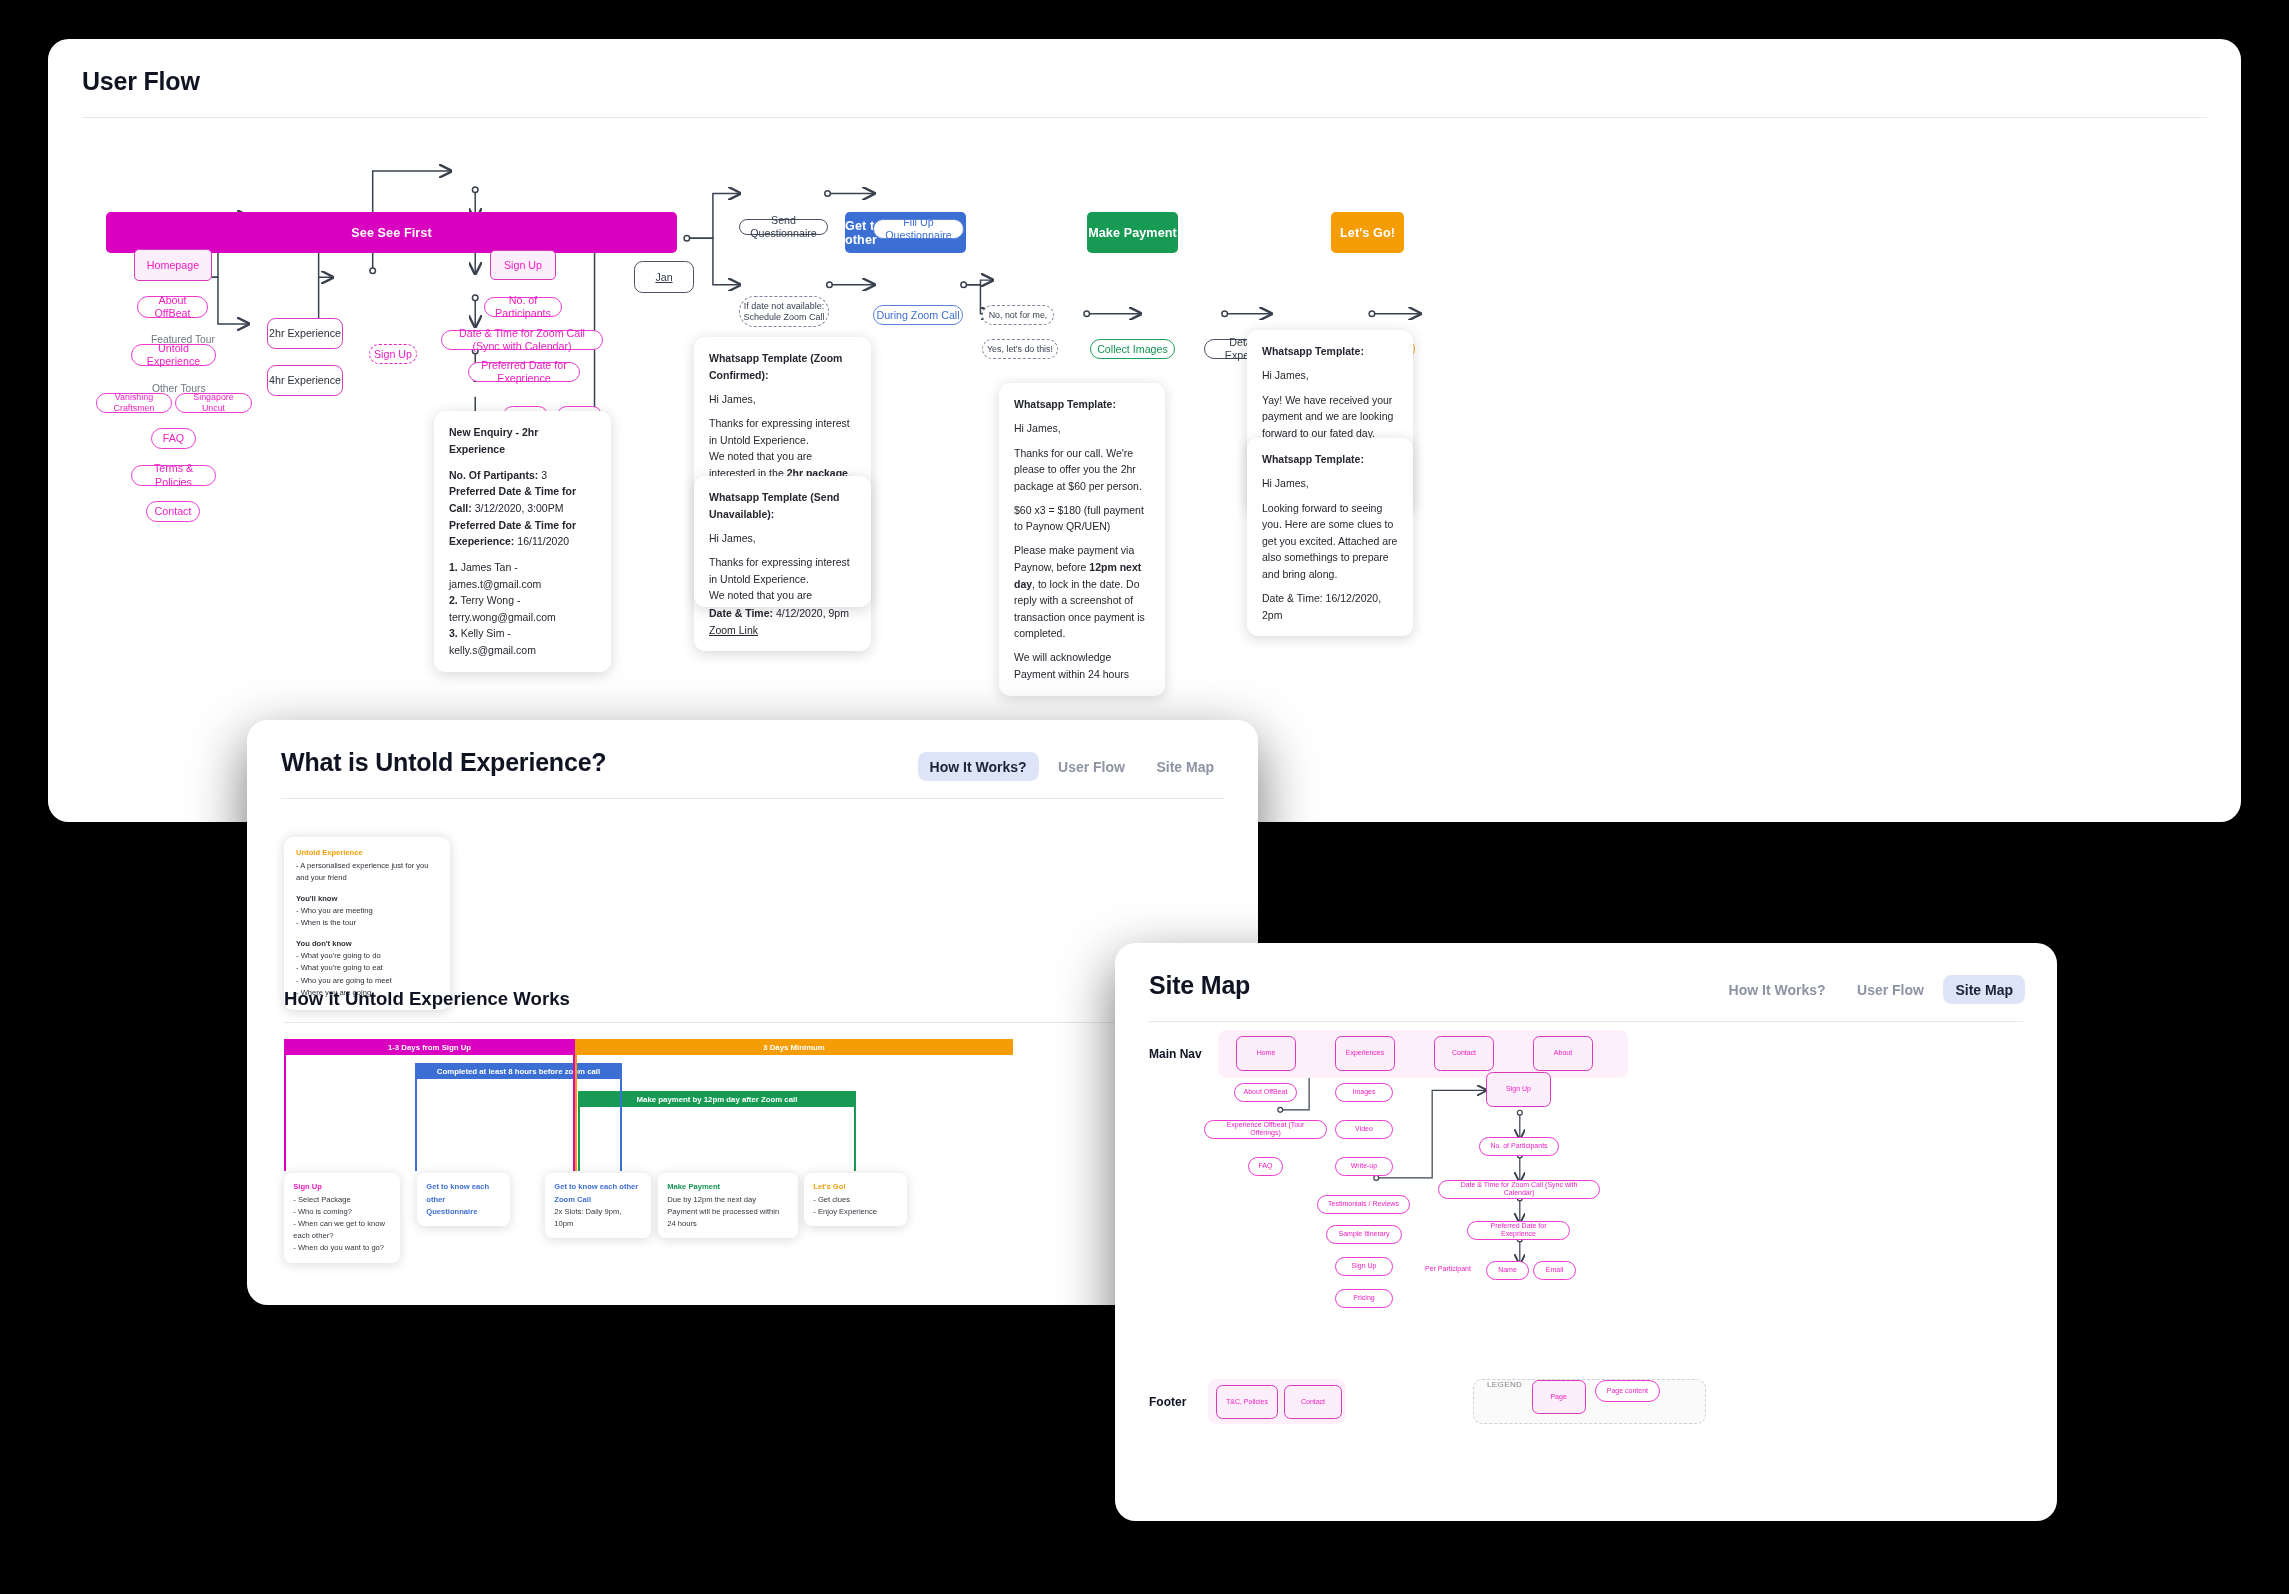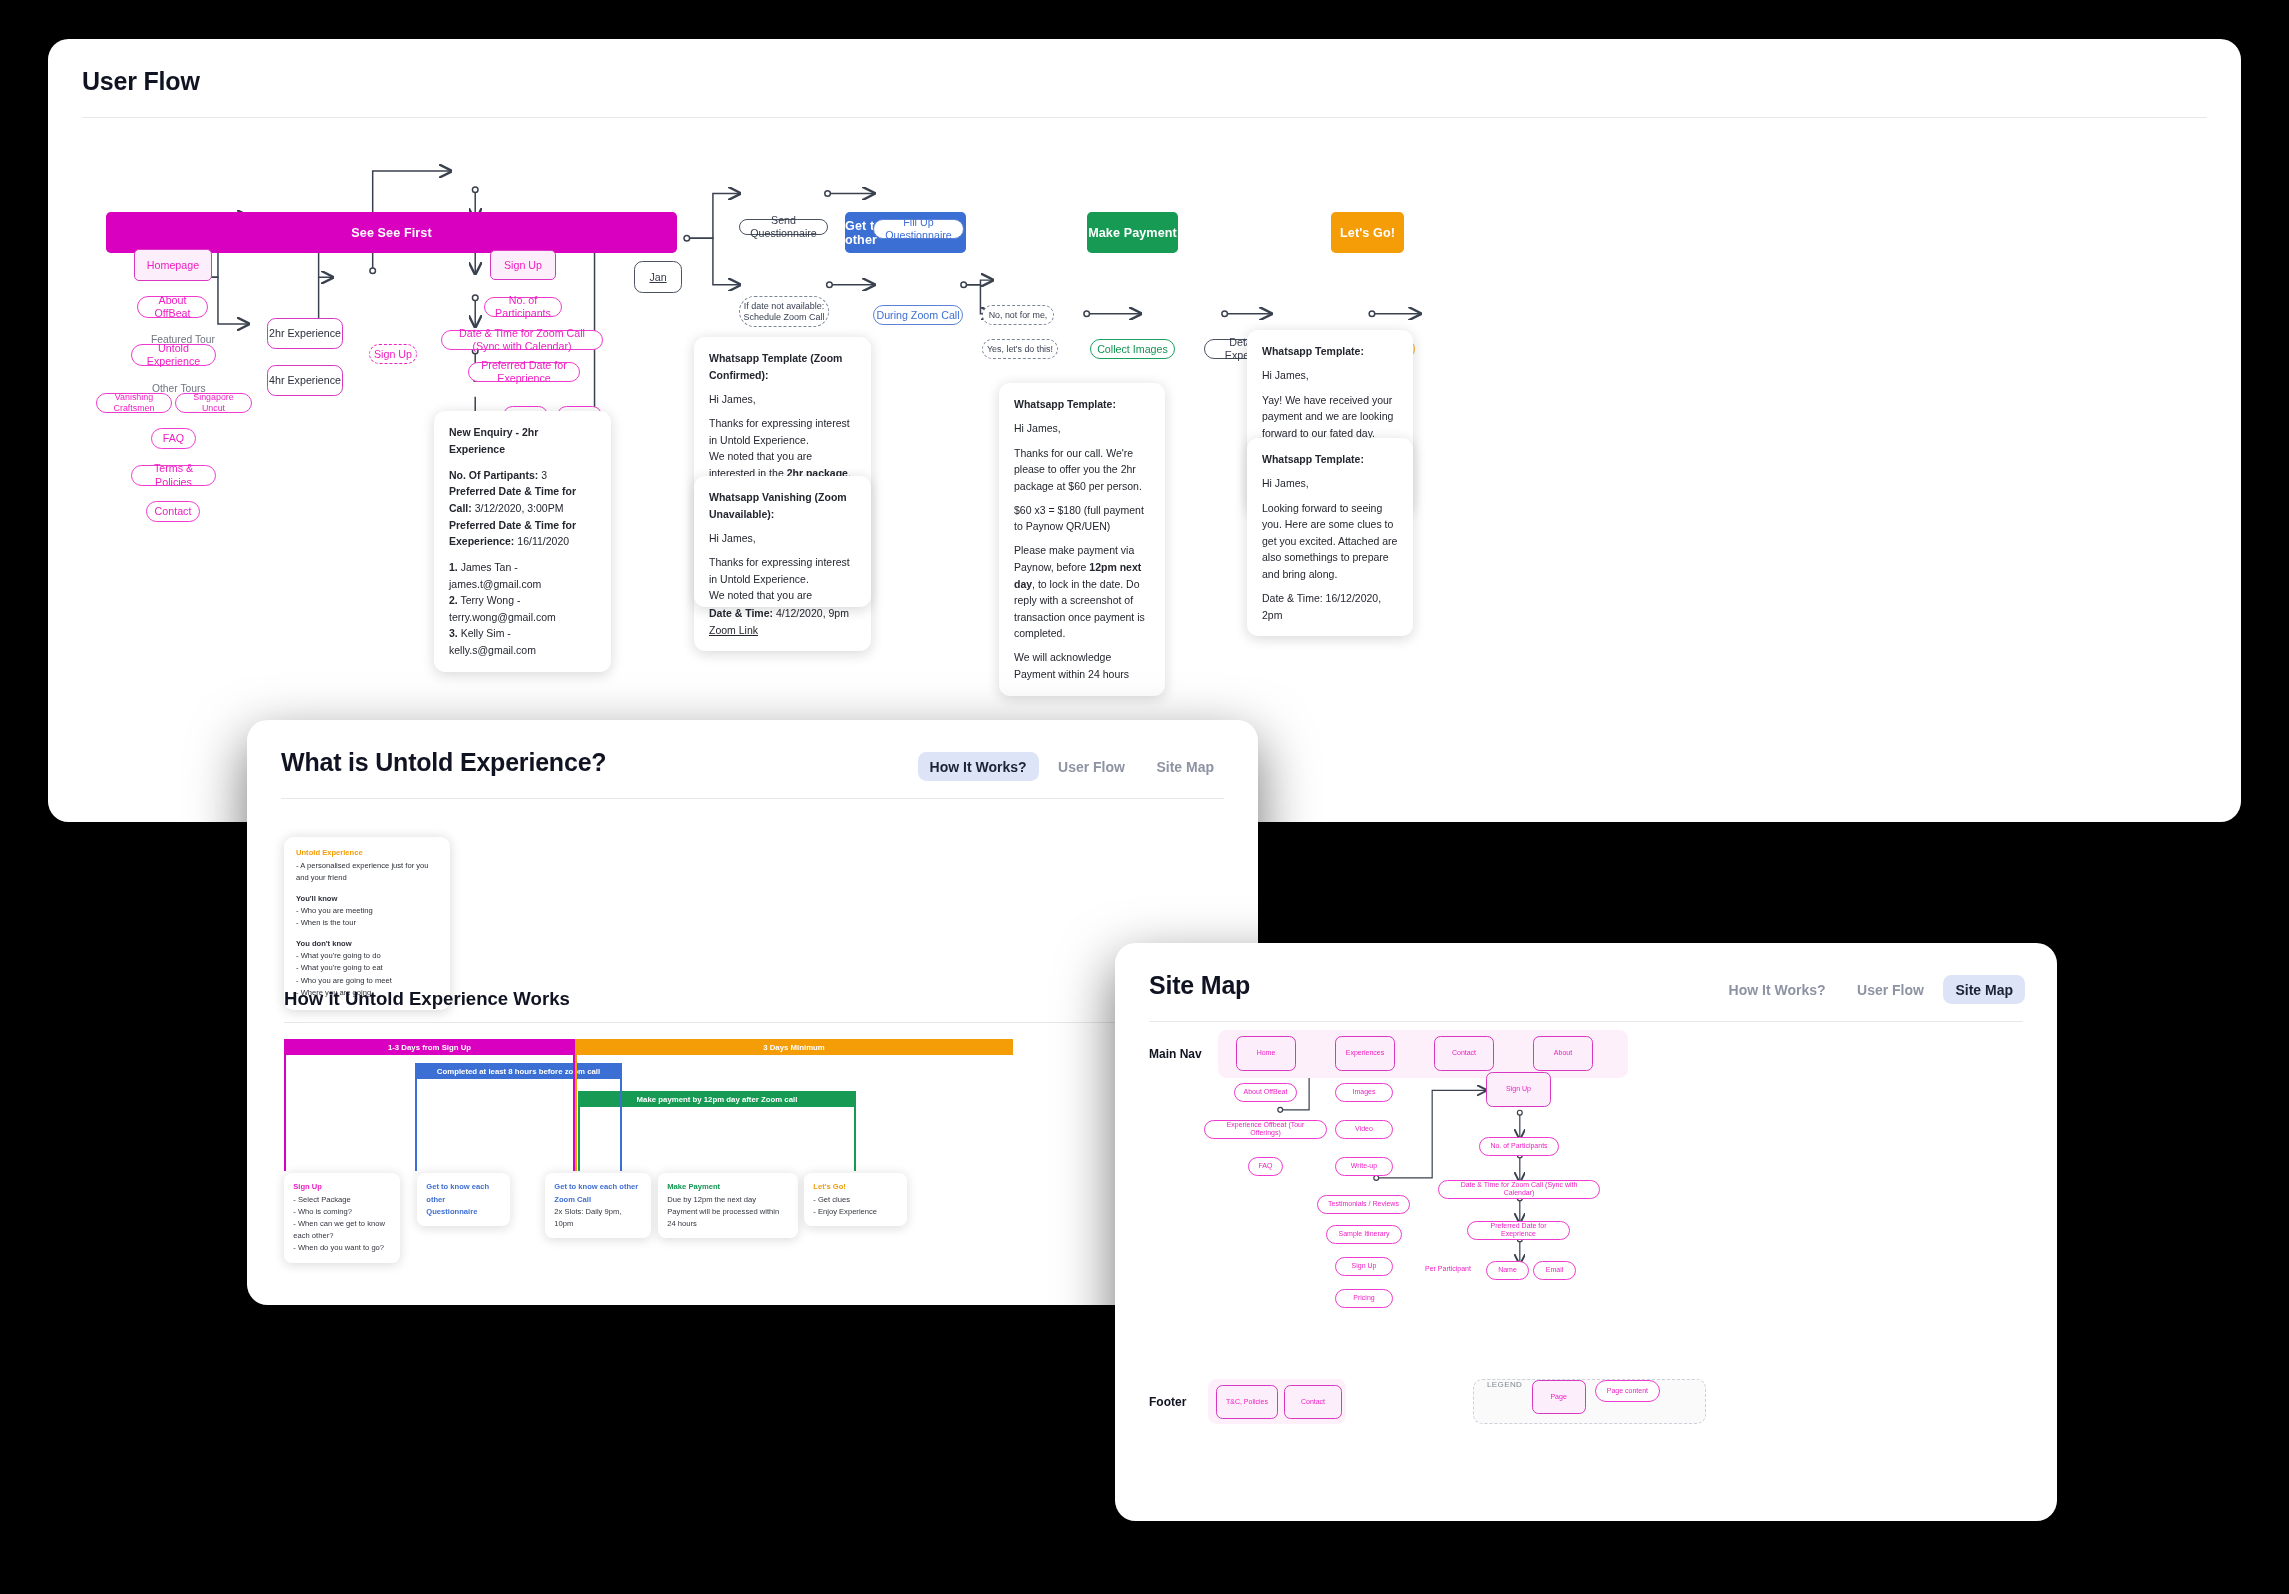--- a/index.html
+++ b/index.html
@@ -190,21 +190,21 @@
       <div style="height:9.3px"></div>
       <div><b>No. Of  Partipants:</b> <span>3</span></div>
       <div><b>Preferred Date &amp; Time for Call:</b> <span>3/12/2020, 3:00PM</span></div>
       <div><b>Preferred Date &amp; Time for Exeperience:</b> <span>16/11/2020</span></div>
       <div style="height:9.3px"></div>
       <div><b>1.</b> <span>James Tan - james.t@gmail.com</span></div>
       <div><b>2.</b> <span>Terry Wong - terry.wong@gmail.com</span></div>
       <div><b>3.</b> <span>Kelly Sim  - kelly.s@gmail.com</span></div>
     </div>
 
-    <div class="node n-greyrect" style="left:586px; top:144px; width:48px; height:32px;text-decoration:underline;">Jan</div>
+    <div class="node n-greyrect" style="left:586px; top:144px; width:60px; height:32px;text-decoration:underline;">Jan</div>
     <div class="node n-greypill" style="left:691px; top:102px; width:89px; height:16px;">Send Questionnaire</div>
     <div class="node n-bluepill" style="left:825px; top:102px; width:91px; height:19.6px;">Fill Up Questionnaire</div>
     <div class="node n-dashgrey" style="left:691px; top:179px; width:90px; height:31px; flex-direction:column; font-size:9px;">
       <span>If date not available:</span>
       <span>Schedule Zoom Call</span>
     </div>
     <div class="node n-bluepill" style="left:825px; top:188px; width:90px; height:19.6px;">During Zoom Call</div>
     <div class="node n-dashgrey" style="left:934px; top:188px; width:72px; height:19.6px; font-size:8.9px;">No, not for me,</div>
     <div class="node n-dashgrey" style="left:934px; top:222px; width:76px; height:19.6px; font-size:8.9px;">Yes, let's do this!</div>
     <div class="node n-greenpill" style="left:1042px; top:222px; width:85px; height:19.6px;">Collect Images</div>
@@ -221,21 +221,21 @@
       <div><span>Questionnaire for James: </span><span class="u">Link Here</span></div>
       <div><span>Questionnaire for Terry: </span><span class="u">Link Here</span></div>
       <div><span>Questionnaire for Kelly: </span><span class="u">Link Here</span></div>
       <div style="height:7.5px"></div>
       <div><b>Zoom Call Details</b></div>
       <div><b>Date &amp; Time:</b> <span>4/12/2020, 9pm</span></div>
       <div><span class="u">Zoom Link</span></div>
     </div>
 
     <div class="card" style="left:646px; top:359px; width:177px; height:131px; overflow:hidden;">
-      <div style="font-weight:700;">Whatsapp Vanishing (Zoom Unavailable):</div>
+      <div style="font-weight:700;">Whatsapp Template (Send Unavailable):</div>
       <div style="height:7.5px"></div>
       <div>Hi  James,</div>
       <div style="height:7.5px"></div>
       <div>Thanks for expressing interest in Untold Experience.</div>
       <div><span>We noted that you are interested in the </span><b>2hr package</b><span>.</span></div>
 
     </div>
 
     <div class="card" style="left:951px; top:266px; width:166px;">
       <div style="font-weight:700;">Whatsapp Template:</div>

